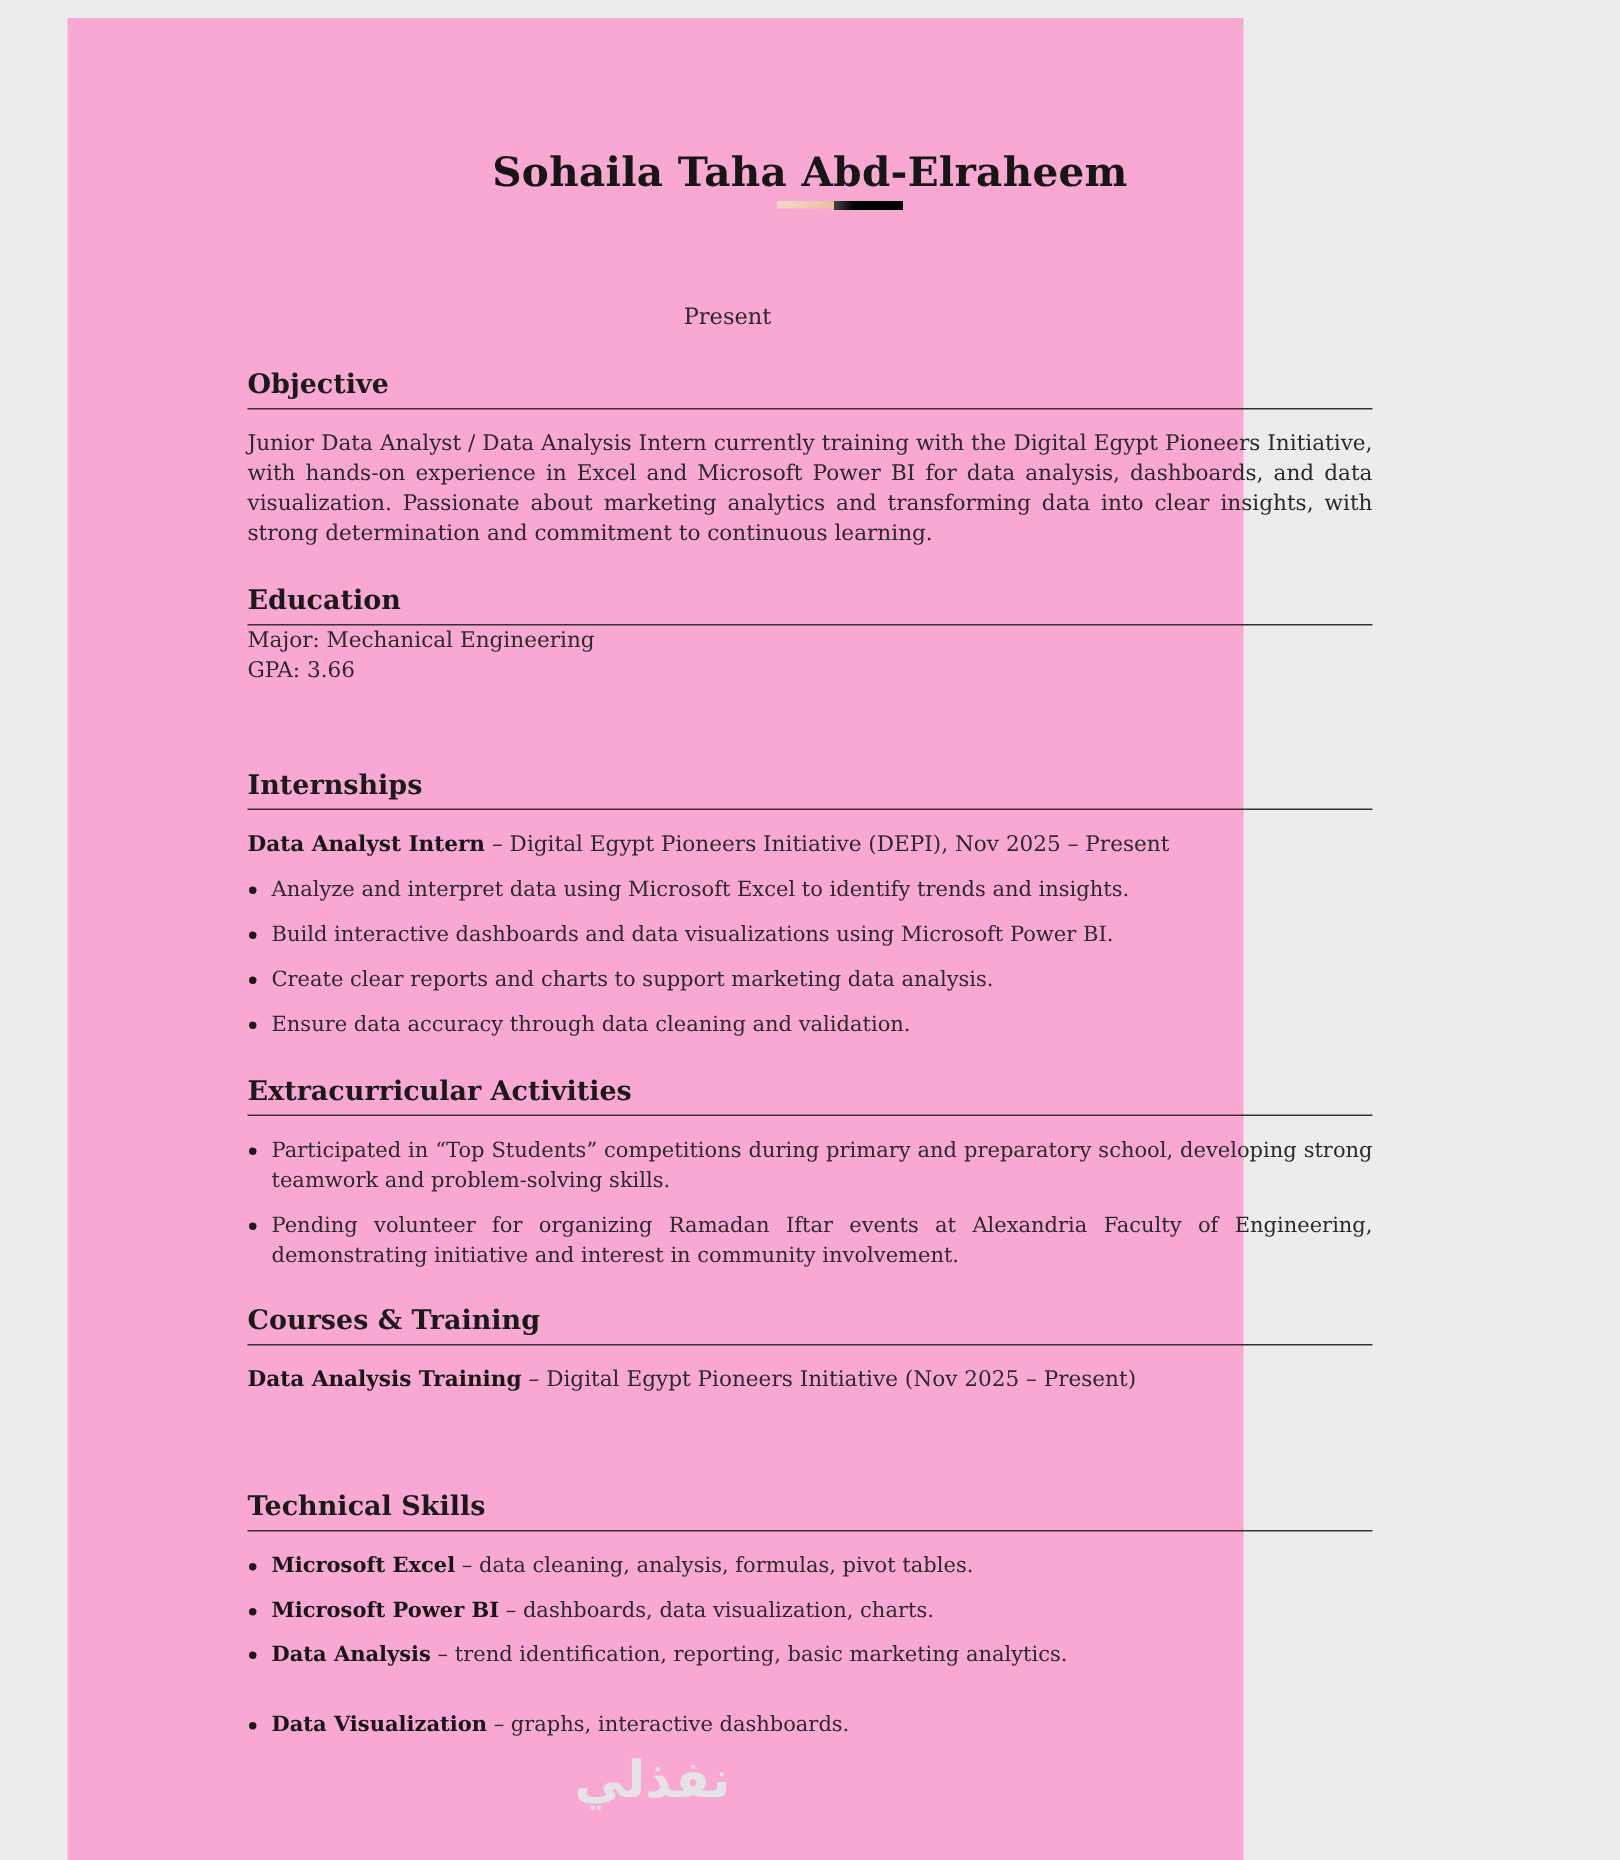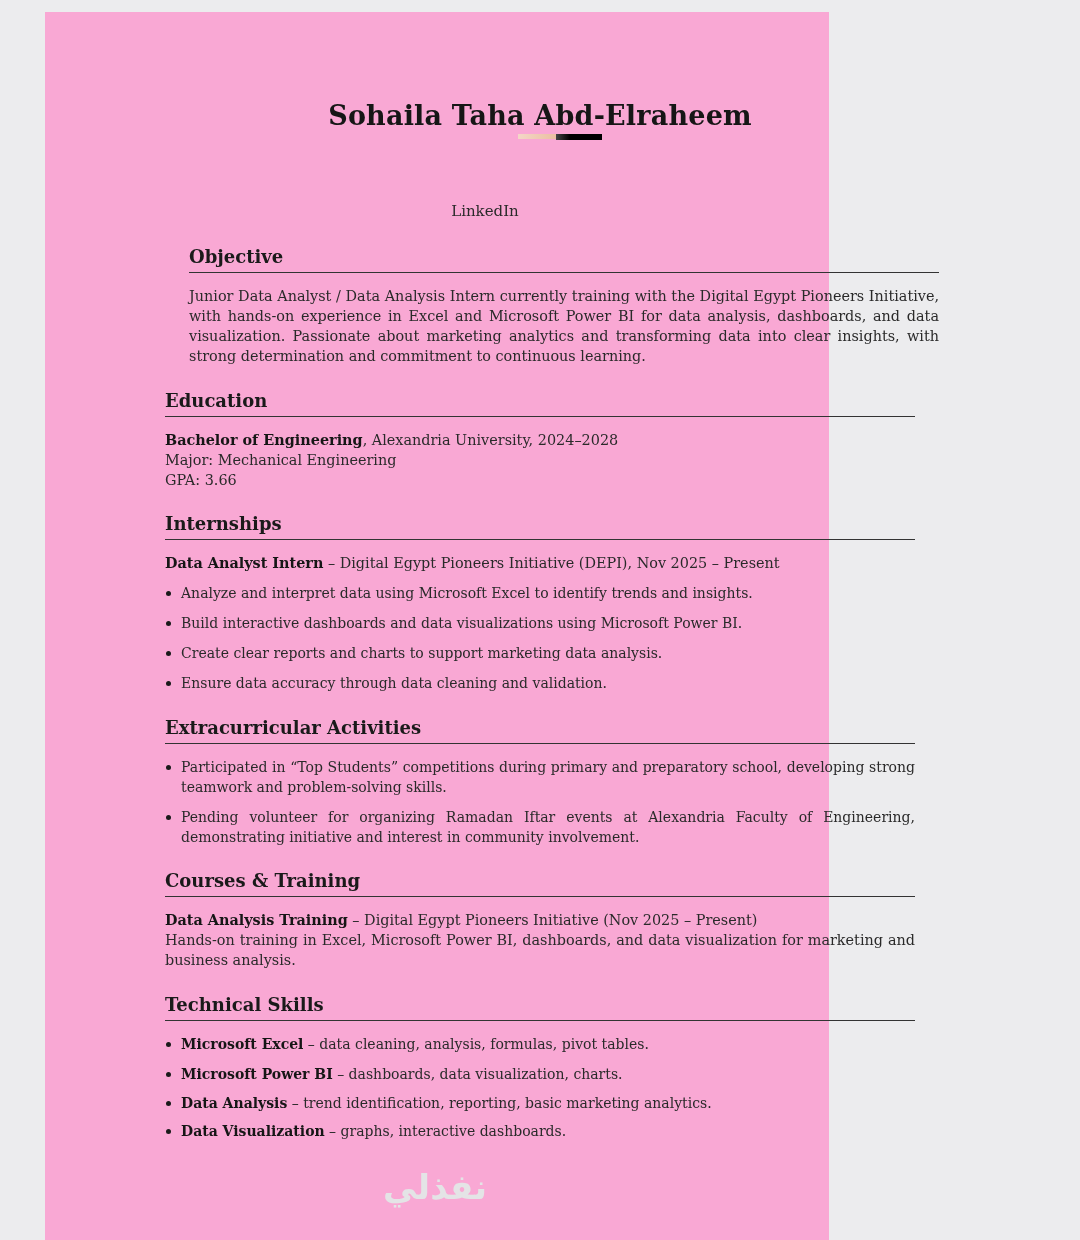--- a/index.html
+++ b/index.html
@@ -133,32 +133,29 @@
 <div class="page">
   <div class="content">
 
     <h1 class="name">Sohaila Taha Abd-Elraheem</h1>
 
     <div class="redaction" style="left:353px;">
       <div class="tan"></div>
       <div class="dark"></div>
     </div>
 
-    <a class="linkedin">LinkedIn</a>
-
-    <div class="section" style="top:234px;margin-left:24px;">
+    <a class="linkedin">Present</a>
+
+    <div class="section" style="top:234px;">
       <h2 class="section-title">Objective</h2>
       <p class="body-text justify" style="margin-top:13px;">Junior Data Analyst / Data Analysis Intern currently training with the Digital Egypt Pioneers Initiative, with hands-on experience in Excel and Microsoft Power BI for data analysis, dashboards, and data visualization.  Passionate about marketing analytics and transforming data into clear insights, with strong determination and commitment to continuous learning.</p>
     </div>
 
     <div class="section" style="top:378px;">
       <h2 class="section-title">Education</h2>
-      <p class="row" style="margin-top:13px;">
-        <b>Bachelor of Engineering</b><span>, Alexandria University, 2024–2028</span>
-      </p>
       <p class="row">Major: Mechanical Engineering</p>
       <p class="row">GPA: 3.66</p>
     </div>
 
     <div class="section" style="top:501px;">
       <h2 class="section-title">Internships</h2>
       <p class="row" style="margin-top:13px;">
         <b>Data Analyst Intern</b><span> – Digital Egypt Pioneers Initiative (DEPI), Nov 2025 – Present</span>
       </p>
       <ul class="bullets" style="margin-top:10px;">
@@ -175,29 +172,28 @@
         <li style="margin-bottom:10px;">Participated in “Top Students” competitions during primary and preparatory school, developing strong teamwork and problem-solving skills.</li>
         <li>Pending volunteer for organizing Ramadan Iftar events at Alexandria Faculty of Engineering, demonstrating initiative and interest in community involvement.</li>
       </ul>
     </div>
 
     <div class="section" style="top:858px;">
       <h2 class="section-title">Courses &amp; Training</h2>
       <p class="row" style="margin-top:13px;">
         <b>Data Analysis Training</b><span> – Digital Egypt Pioneers Initiative (Nov 2025 – Present)</span>
       </p>
-      <p class="body-text justify">Hands-on training in Excel, Microsoft Power BI, dashboards, and data visualization for marketing and business analysis.</p>
     </div>
 
     <div class="section" style="top:982px;">
       <h2 class="section-title">Technical Skills</h2>
       <ul class="bullets" style="margin-top:13px;">
         <li style="margin-bottom:9.5px;"><b>Microsoft Excel</b><span> – data cleaning, analysis, formulas, pivot tables.</span></li>
         <li style="margin-bottom:9.5px;"><b>Microsoft Power BI</b><span> – dashboards, data visualization, charts.</span></li>
-        <li style="margin-bottom:8px;"><b>Data Analysis</b><span> – trend identification, reporting, basic marketing analytics.</span></li>
+        <li style="margin-bottom:27px;"><b>Data Analysis</b><span> – trend identification, reporting, basic marketing analytics.</span></li>
         <li><b>Data Visualization</b><span> – graphs, interactive dashboards.</span></li>
       </ul>
     </div>
 
   </div>
 </div>
 
 <div class="watermark">
   <span class="ar">نفذلي</span>
 </div>

